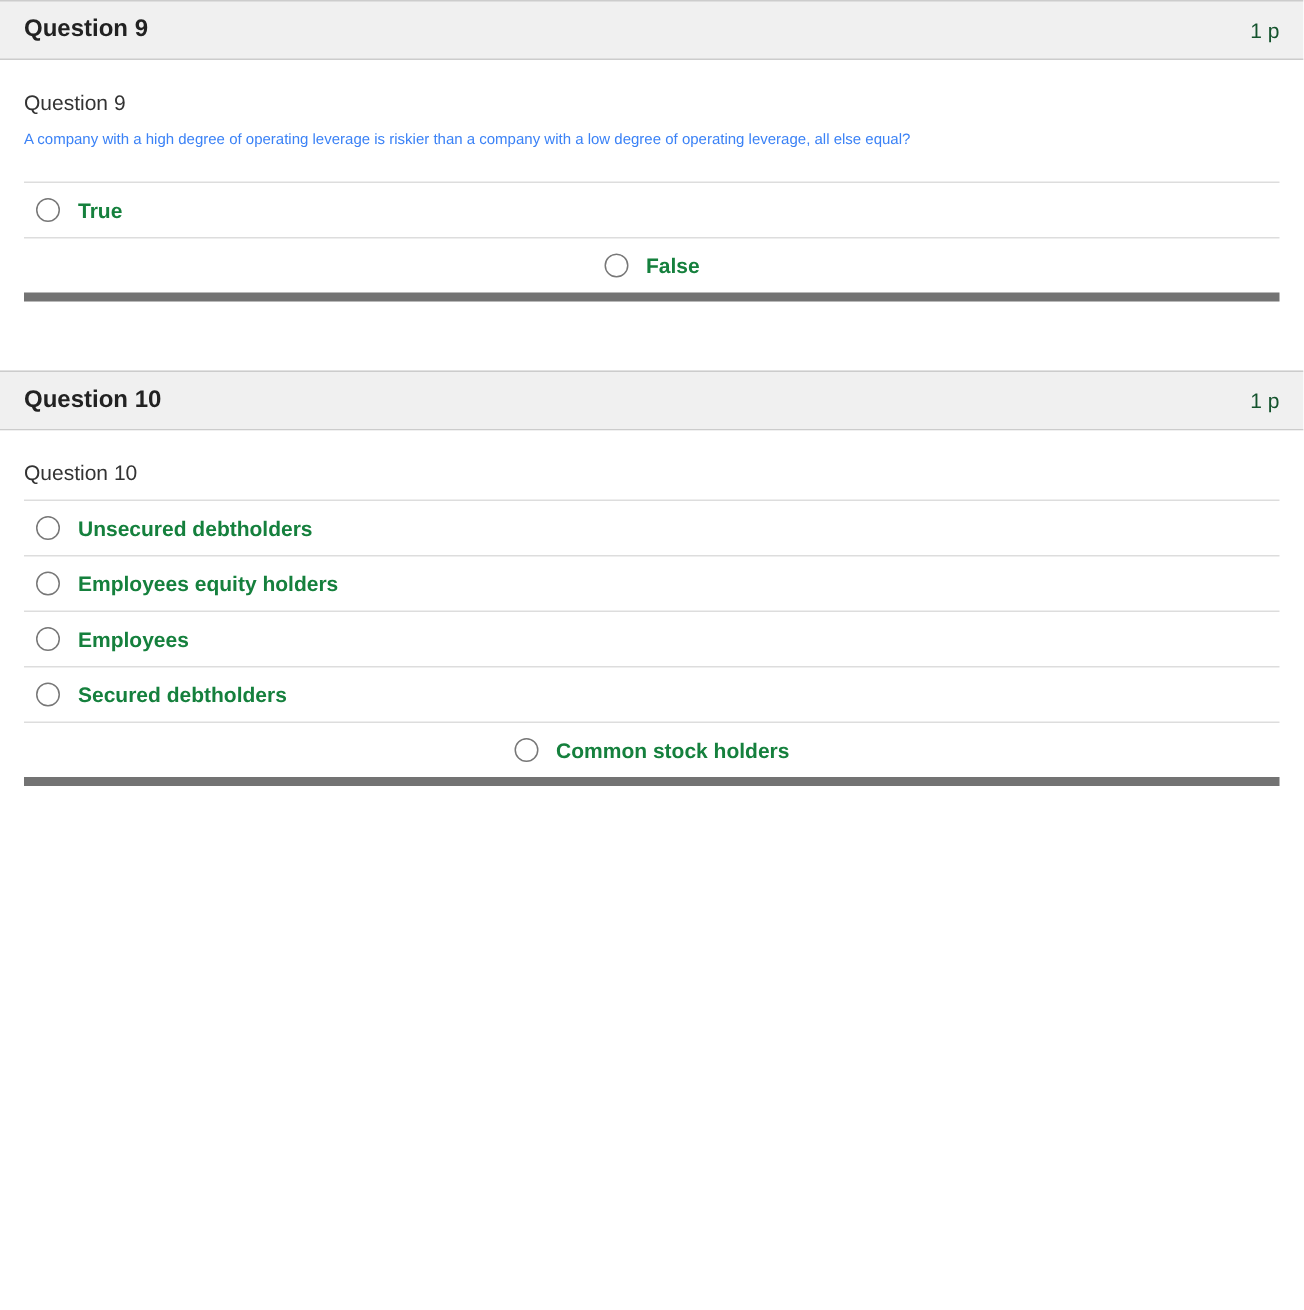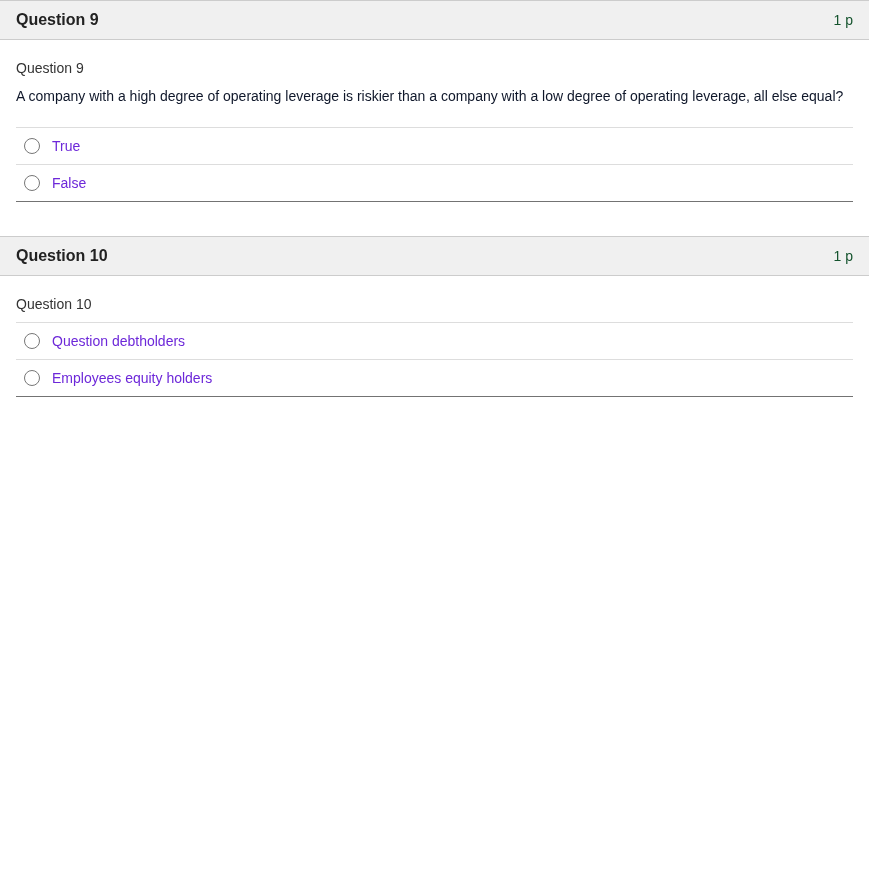--- a/index.html
+++ b/index.html
@@ -42,67 +42,69 @@
       background-color: #ffffff;
     }
 
     .question-label {
       font-size: 14px;
       color: #333333;
       margin-bottom: 10px;
     }
 
     .question-text {
-      font-size: 14px;
-      color: #0f172a;
+      font-size: 10px;
+      color: #3b82f6;
       line-height: 1.5;
       margin-bottom: 20px;
     }
 
     .options-list {
       list-style: none;
       padding: 0;
       margin: 0;
     }
 
     .option-item {
       display: flex;
       align-items: center;
       padding: 10px 8px;
       border-top: 1px solid #dddddd;
       cursor: pointer;
     }
 
     .option-item:last-child {
-      border-bottom: 1px solid #737373;
+      border-bottom: 6px solid #737373;
+      justify-content: center;
     }
 
     .option-radio {
       width: 16px;
       height: 16px;
       border-radius: 50%;
       border: 1.5px solid #777777;
       margin-right: 12px;
       flex-shrink: 0;
       background: white;
       display: inline-block;
     }
 
     .option-text {
       font-size: 14px;
-      color: #6d28d9;
+      color: #15803d;
+      font-weight: bold;
     }
 
     .section-divider {
       height: 20px;
       background-color: #ffffff;
     }
 
     .question-section {
-      margin-bottom: 4px;
+      margin-bottom: 16px;
     }
   </style>
 </head>
 <body>
 
 <div class="question-section">
   <div class="question-header">
     <span class="question-header-title">Question 9</span>
     <span class="question-points">1 p</span>
   </div>
@@ -130,21 +132,33 @@
     <span class="question-header-title">Question 10</span>
     <span class="question-points">1 p</span>
   </div>
 
   <div class="question-body">
     <div class="question-label">Question 10</div>
 
     <ul class="options-list">
       <li class="option-item">
         <span class="option-radio"></span>
-        <span class="option-text">Question debtholders</span>
+        <span class="option-text">Unsecured debtholders</span>
       </li>
       <li class="option-item">
         <span class="option-radio"></span>
         <span class="option-text">Employees equity holders</span>
+      </li>
+      <li class="option-item">
+        <span class="option-radio"></span>
+        <span class="option-text">Employees</span>
+      </li>
+      <li class="option-item">
+        <span class="option-radio"></span>
+        <span class="option-text">Secured debtholders</span>
+      </li>
+      <li class="option-item">
+        <span class="option-radio"></span>
+        <span class="option-text">Common stock holders</span>
       </li>
     </ul>
   </div>
 </div>
 
 </body></html>

